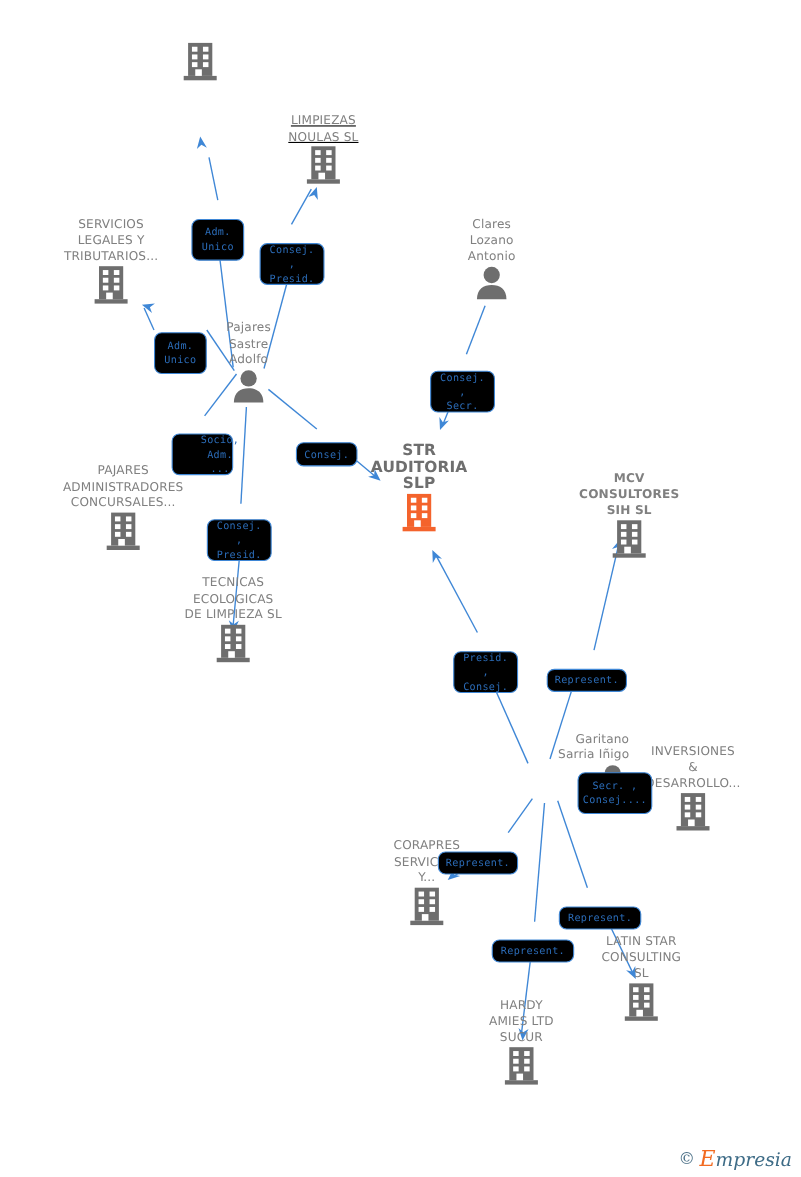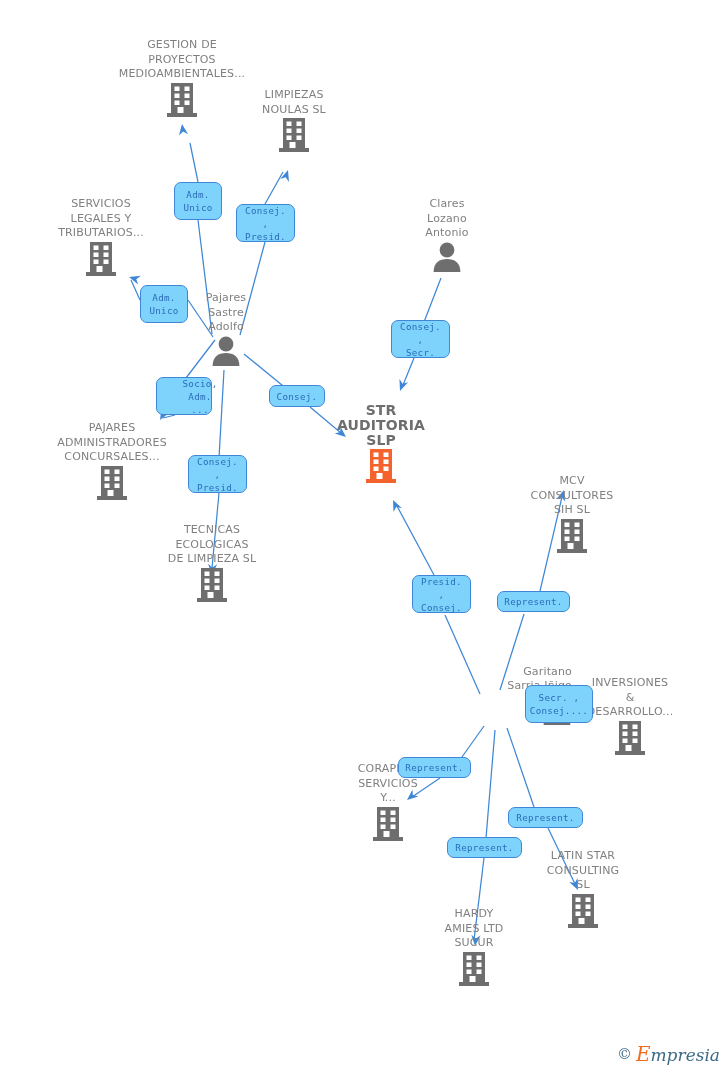--- a/index.html
+++ b/index.html
@@ -45,34 +45,35 @@
     line-height: 15px;
     letter-spacing: 0.1px;
   }
   .icon-wrap {
     display: block;
     margin: 0 auto;
   }
   .rel-box {
     position: absolute;
     box-sizing: border-box;
-    background: #7dd3fc;
+    background: #000000;
     border: 1.4px solid #3f87d6;
     border-radius: 7px;
     color: #2b6cb8;
     font-family: "DejaVu Sans Mono", "Liberation Mono", monospace;
     font-size: 9.2px;
     line-height: 13px;
     text-align: center;
     display: flex;
     align-items: center;
     justify-content: center;
     white-space: pre-line;
     letter-spacing: 0.3px;
     padding: 0 4px;
+    margin-top: 17px;
   }
   #watermark {
     position: absolute;
     right: 8px;
     bottom: 6px;
     display: flex;
     align-items: center;
     gap: 4px;
     font-family: "DejaVu Serif", "Liberation Serif", serif;
   }
@@ -155,36 +156,33 @@
       </g>
       <g>
         <path d="M 495 730 L 486 838" stroke="#3f87d6" stroke-width="1.25" fill="none"></path>
         <path d="M 484 858 L 474 940" stroke="#3f87d6" stroke-width="1.25" fill="none"></path>
         <path d="M 0 0 L -11 -4.6 L -7.6 0 L -11 4.6 Z" fill="#3f87d6" transform="translate(475,946) rotate(95)"></path>
       </g>
     </svg>
 
   <div id="nodes">
       <div class="node" style="left: 107px; width: 150px; top: 38.2px;">
-        <div class="node-label">GESTION DE
-PROYECTOS
-MEDIOAMBIENTALES...</div>
-        <span class="icon-wrap"><svg width="32" height="36" viewBox="0 0 32 36" xmlns="http://www.w3.org/2000/svg">
-            <rect x="5" y="1" width="22" height="30" fill="#6e6e6e"></rect>
-            <rect x="1" y="31" width="30" height="4" fill="#6e6e6e"></rect>
-            <rect x="8.5" y="4.5" width="5" height="4.5" fill="#ffffff"></rect>
-            <rect x="18.5" y="4.5" width="5" height="4.5" fill="#ffffff"></rect>
-            <rect x="8.5" y="11.5" width="5" height="4.5" fill="#ffffff"></rect>
-            <rect x="18.5" y="11.5" width="5" height="4.5" fill="#ffffff"></rect>
-            <rect x="8.5" y="18.5" width="5" height="4.5" fill="#ffffff"></rect>
-            <rect x="18.5" y="18.5" width="5" height="4.5" fill="#ffffff"></rect>
-            <rect x="11.5" y="25" width="6" height="6" fill="#ffffff"></rect>
-          </svg></span>
-      </div>
-      <div class="node" style="left: 219px; width: 150px; top: 88px;">
+        <span class="icon-wrap"><svg width="32" height="36" viewBox="0 0 32 36" xmlns="http://www.w3.org/2000/svg">
+            <rect x="5" y="1" width="22" height="30" fill="#6e6e6e"></rect>
+            <rect x="1" y="31" width="30" height="4" fill="#6e6e6e"></rect>
+            <rect x="8.5" y="4.5" width="5" height="4.5" fill="#ffffff"></rect>
+            <rect x="18.5" y="4.5" width="5" height="4.5" fill="#ffffff"></rect>
+            <rect x="8.5" y="11.5" width="5" height="4.5" fill="#ffffff"></rect>
+            <rect x="18.5" y="11.5" width="5" height="4.5" fill="#ffffff"></rect>
+            <rect x="8.5" y="18.5" width="5" height="4.5" fill="#ffffff"></rect>
+            <rect x="18.5" y="18.5" width="5" height="4.5" fill="#ffffff"></rect>
+            <rect x="11.5" y="25" width="6" height="6" fill="#ffffff"></rect>
+          </svg></span>
+      </div>
+      <div class="node" style="left: 219px; width: 150px; top: 103px; text-decoration: underline;">
         <div class="node-label">LIMPIEZAS
 NOULAS SL</div>
         <span class="icon-wrap"><svg width="32" height="36" viewBox="0 0 32 36" xmlns="http://www.w3.org/2000/svg">
             <rect x="5" y="1" width="22" height="30" fill="#6e6e6e"></rect>
             <rect x="1" y="31" width="30" height="4" fill="#6e6e6e"></rect>
             <rect x="8.5" y="4.5" width="5" height="4.5" fill="#ffffff"></rect>
             <rect x="18.5" y="4.5" width="5" height="4.5" fill="#ffffff"></rect>
             <rect x="8.5" y="11.5" width="5" height="4.5" fill="#ffffff"></rect>
             <rect x="18.5" y="11.5" width="5" height="4.5" fill="#ffffff"></rect>
             <rect x="8.5" y="18.5" width="5" height="4.5" fill="#ffffff"></rect>
@@ -267,21 +265,21 @@
             <rect x="1" y="31" width="30" height="4" fill="#6e6e6e"></rect>
             <rect x="8.5" y="4.5" width="5" height="4.5" fill="#ffffff"></rect>
             <rect x="18.5" y="4.5" width="5" height="4.5" fill="#ffffff"></rect>
             <rect x="8.5" y="11.5" width="5" height="4.5" fill="#ffffff"></rect>
             <rect x="18.5" y="11.5" width="5" height="4.5" fill="#ffffff"></rect>
             <rect x="8.5" y="18.5" width="5" height="4.5" fill="#ffffff"></rect>
             <rect x="18.5" y="18.5" width="5" height="4.5" fill="#ffffff"></rect>
             <rect x="11.5" y="25" width="6" height="6" fill="#ffffff"></rect>
           </svg></span>
       </div>
-      <div class="node" style="left: 497px; width: 150px; top: 474px;">
+      <div class="node" style="left: 497px; width: 150px; top: 428px; font-weight: bold;">
         <div class="node-label">MCV
 CONSULTORES
 SIH  SL</div>
         <span class="icon-wrap"><svg width="32" height="36" viewBox="0 0 32 36" xmlns="http://www.w3.org/2000/svg">
             <rect x="5" y="1" width="22" height="30" fill="#6e6e6e"></rect>
             <rect x="1" y="31" width="30" height="4" fill="#6e6e6e"></rect>
             <rect x="8.5" y="4.5" width="5" height="4.5" fill="#ffffff"></rect>
             <rect x="18.5" y="4.5" width="5" height="4.5" fill="#ffffff"></rect>
             <rect x="8.5" y="11.5" width="5" height="4.5" fill="#ffffff"></rect>
             <rect x="18.5" y="11.5" width="5" height="4.5" fill="#ffffff"></rect>

